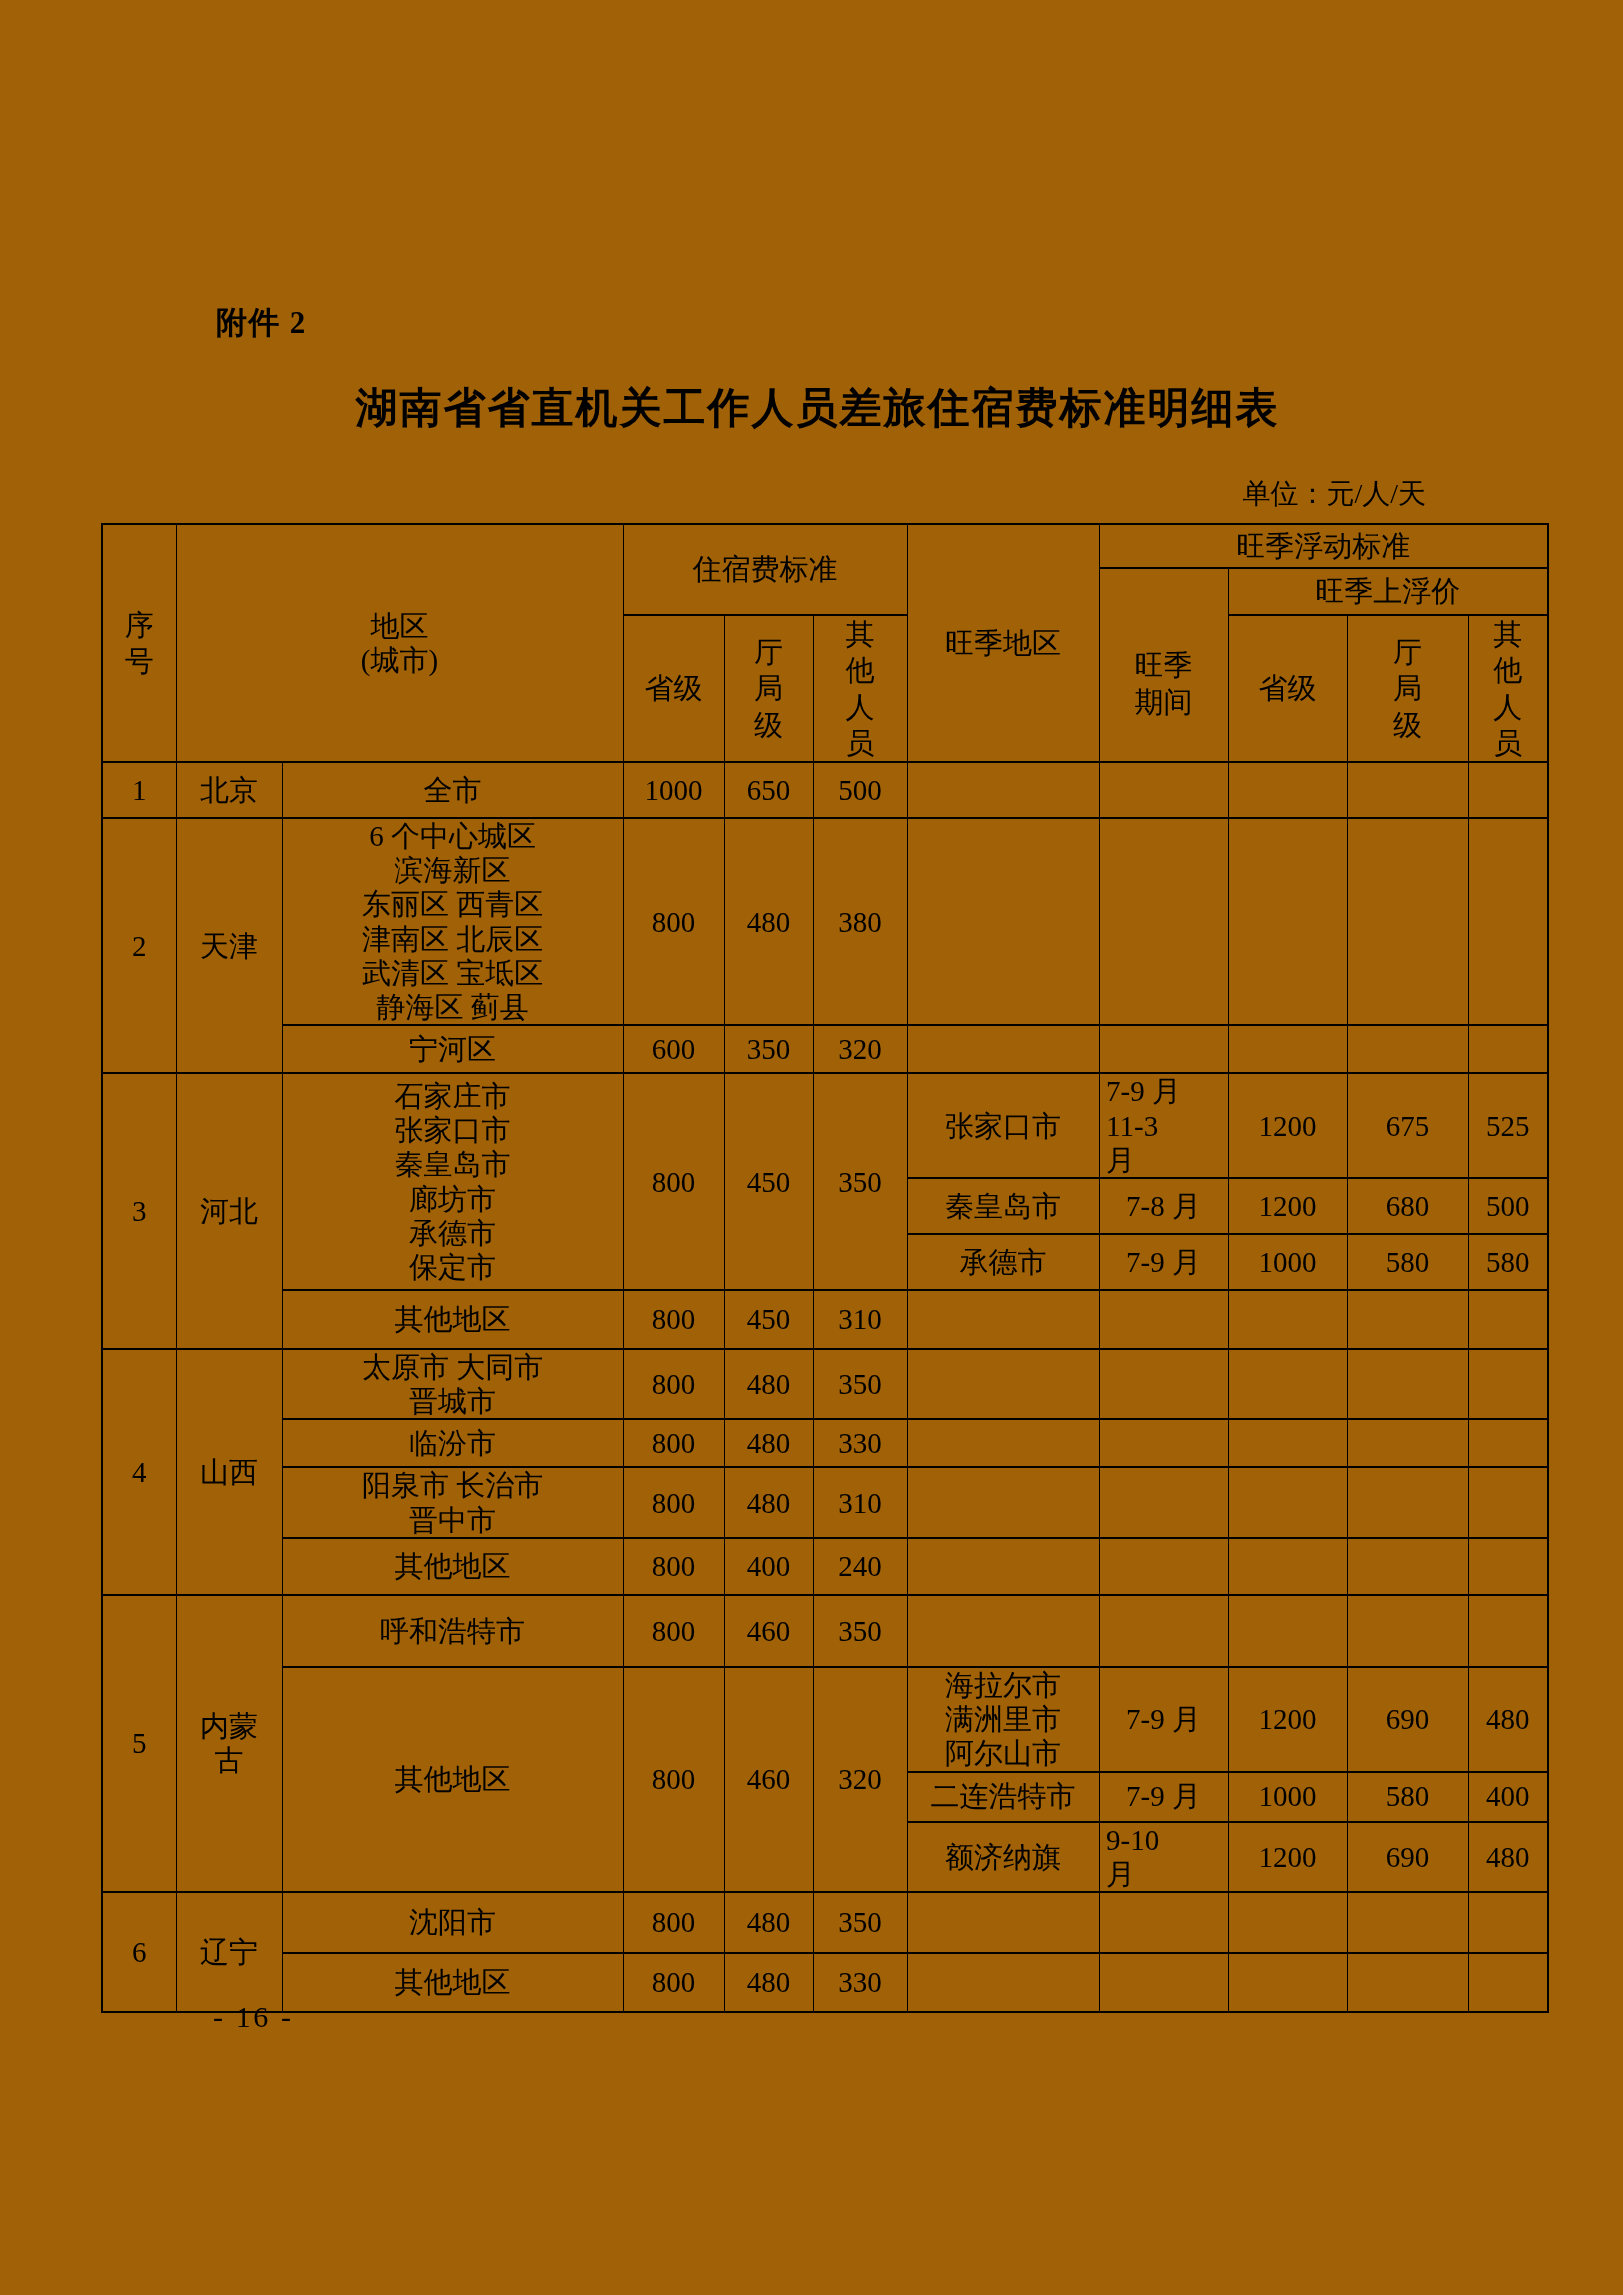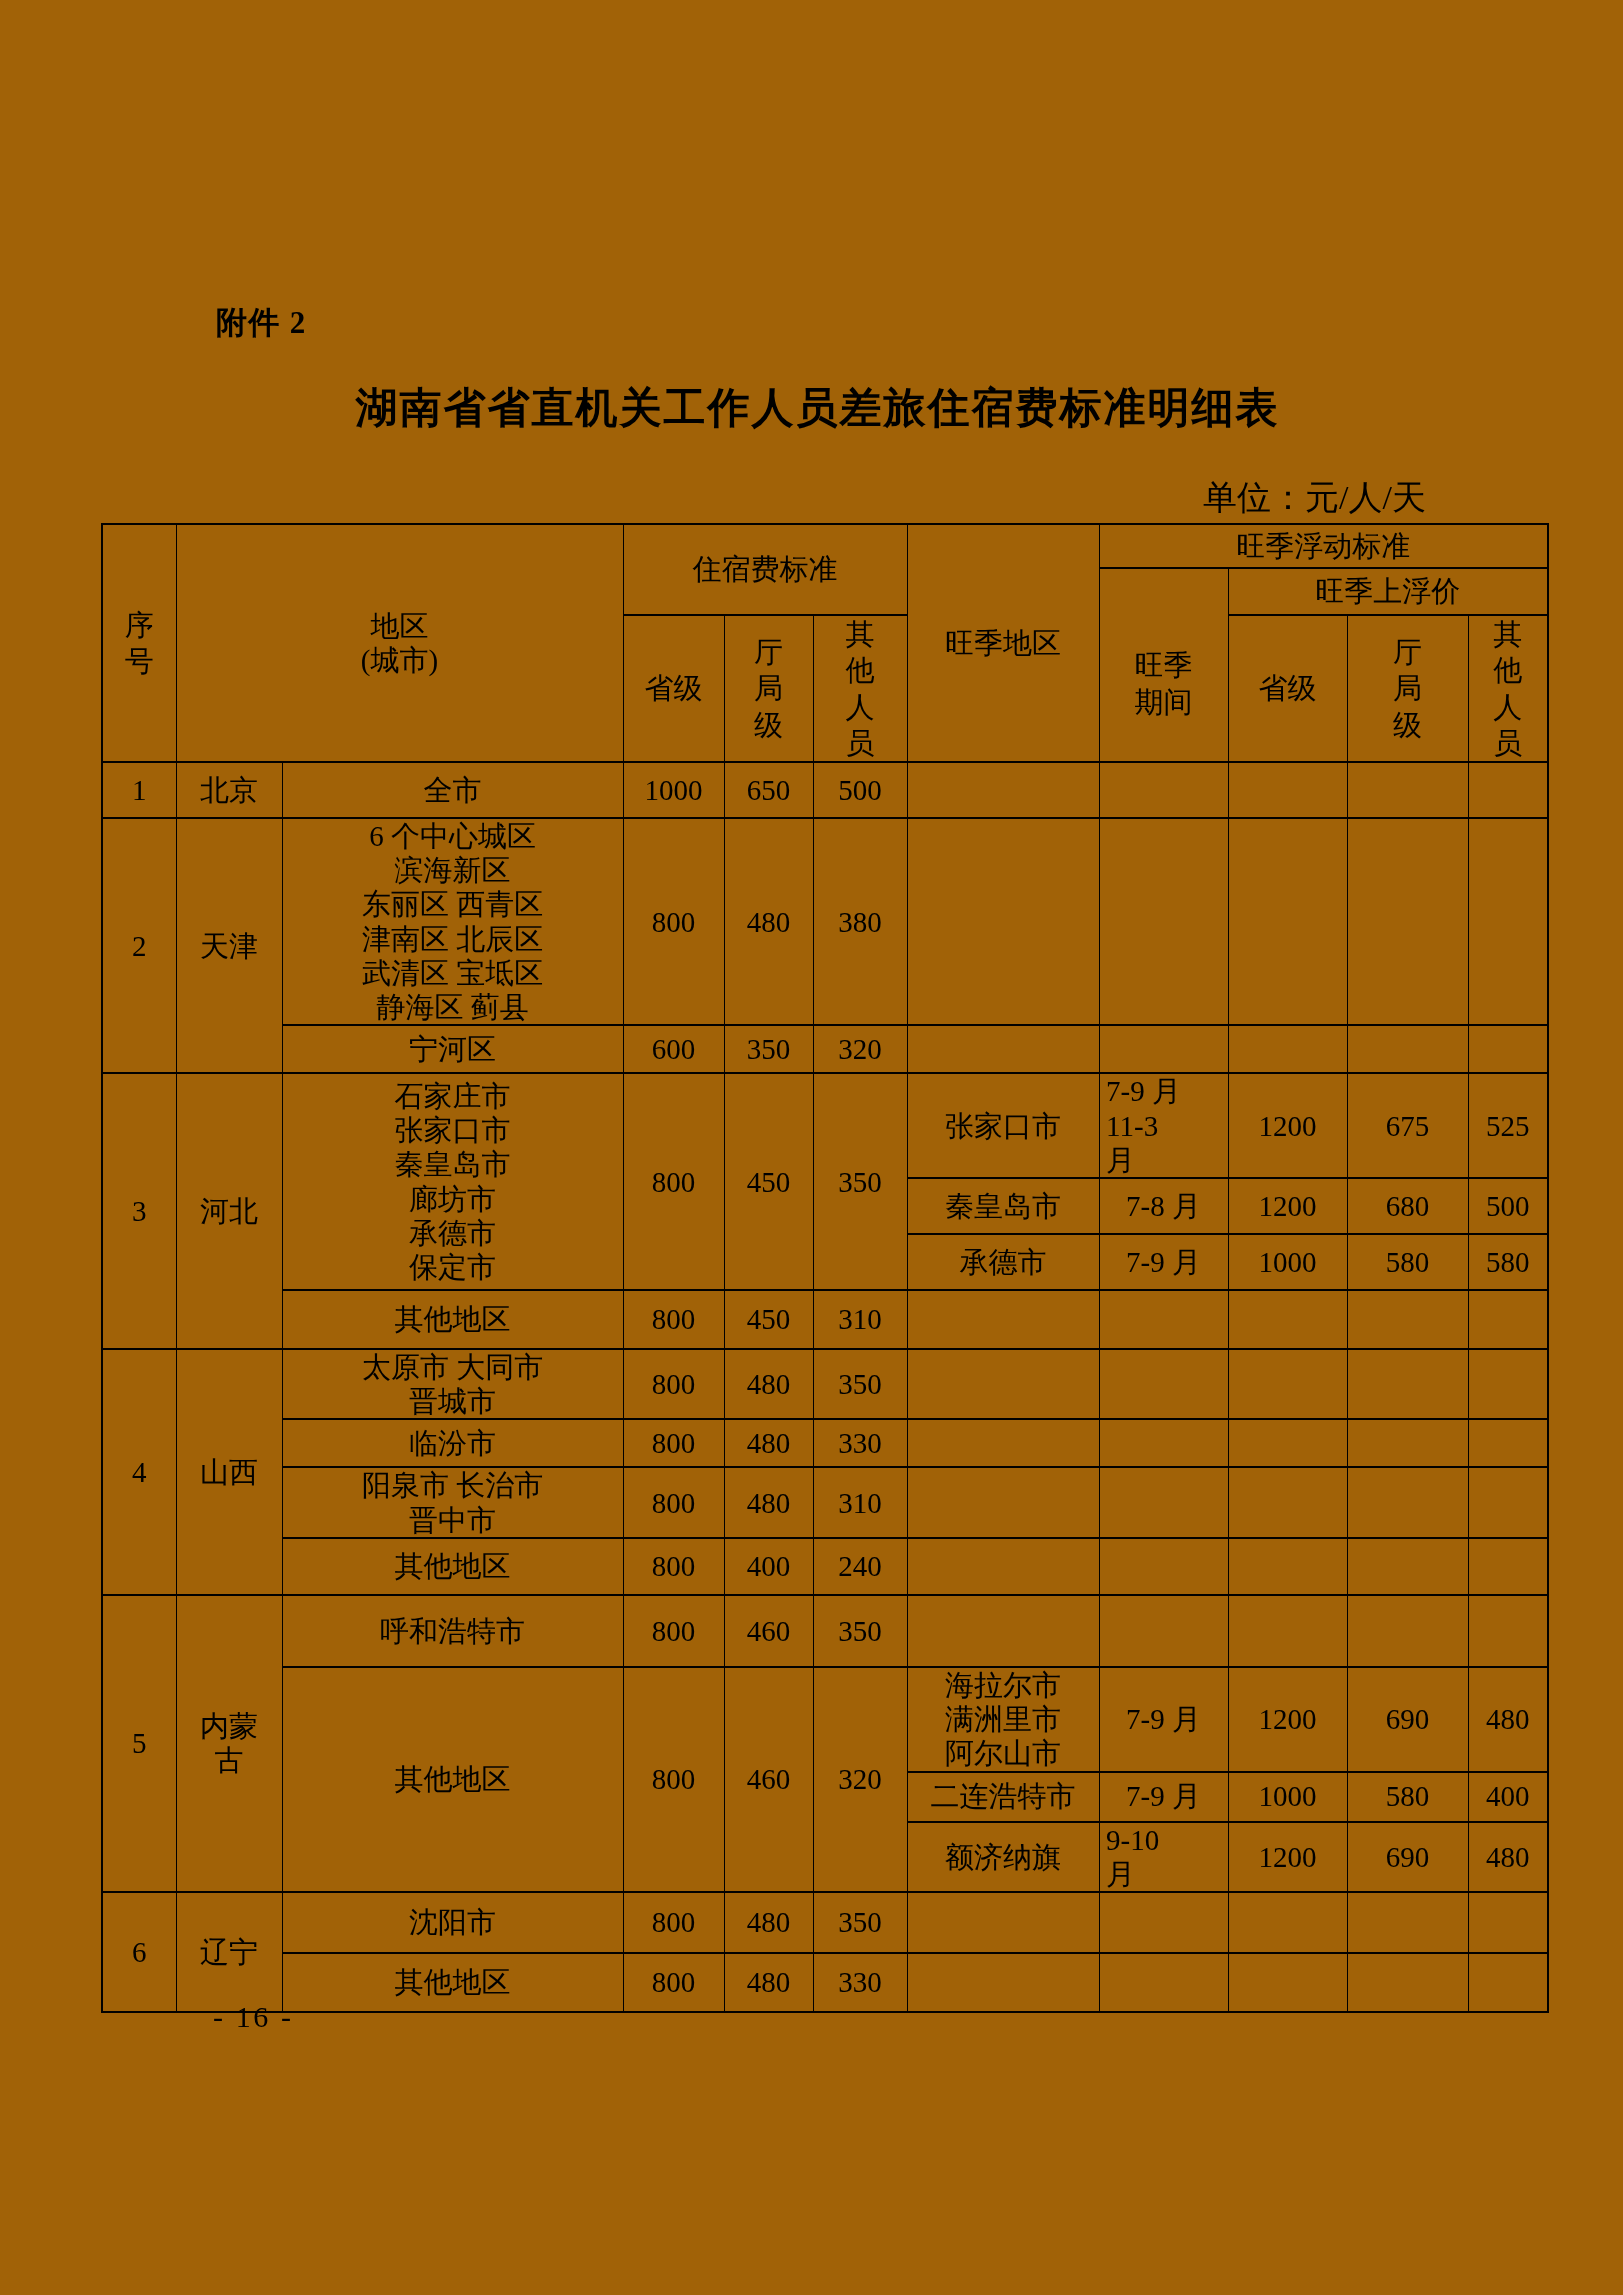--- a/index.html
+++ b/index.html
@@ -10,21 +10,21 @@
   .attachment{
     position:absolute;left:216px;top:302px;
     font-size:31px;font-weight:bold;letter-spacing:1.3px;white-space:nowrap;
   }
   .title{
     position:absolute;left:0;top:374px;width:100%;margin:6px;
     text-align:center;font-size:42px;font-weight:bold;letter-spacing:2px;white-space:nowrap;
   }
   .unit{
     position:absolute;right:197px;top:475px;
-    font-size:34px;white-space:nowrap;
+    font-size:28px;white-space:nowrap;
   }
   table.tbl{
     position:absolute;left:101px;top:523px;
     width:1446px;table-layout:fixed;border-collapse:collapse;
     border:2.6px solid #000;
   }
   .tbl th,.tbl td{
     border:1.3px solid #000;border-top-width:2px;border-bottom-width:2px;
     text-align:center;vertical-align:middle;
     font-size:29px;font-weight:normal;padding:0;line-height:1.18;

